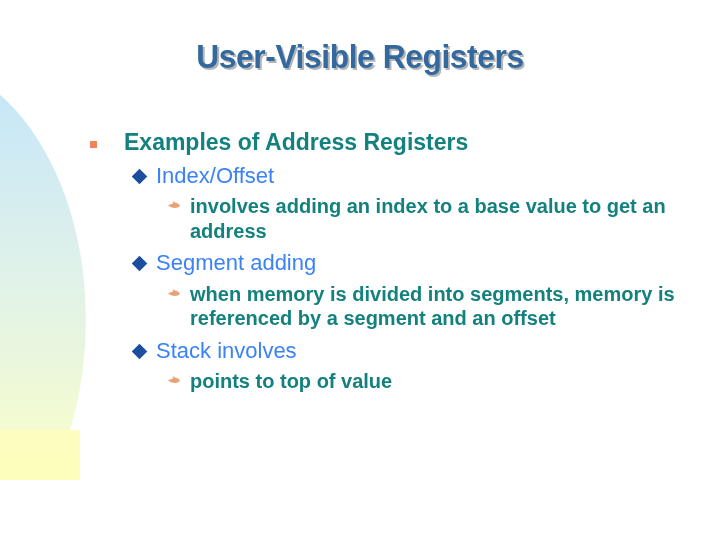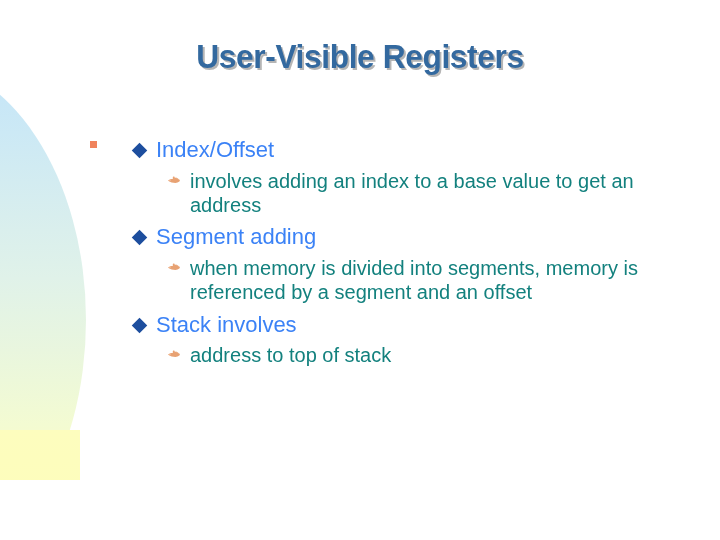--- a/index.html
+++ b/index.html
@@ -134,21 +134,21 @@
   }
 
   
   .lvl3 {
     position: relative;
     margin-left: 168px;
     margin-top: 6px;
     margin-bottom: 2px;
     padding-left: 22px;
     font-size: 20px;
-    font-weight: normal;
+    font-weight: bold;
     color: #13817e;
     line-height: 1.22;
     max-width: 520px;
   }
   .lvl3 .mark-hand {
     position: absolute;
     left: -1px;
     top: 3px;
     width: 16px;
     height: 16px;
@@ -167,20 +167,21 @@
 
   <div class="deco-shape"></div>
   <div class="deco-shape-lower"></div>
 
   <div class="slide-title">User-Visible Registers</div>
 
   <div class="body-content">
 
     <div class="lvl1 bullet-row">
       <span class="mark-square"></span>
+      <span class="txt">Examples of Address Registers</span>
     </div>
 
     <div class="lvl2 bullet-row">
       <span class="mark-diamond"></span>
       <span class="txt">Index/Offset</span>
     </div>
     <div class="lvl3 bullet-row">
       <span class="mark-hand">
         <svg width="16" height="16" viewBox="0 0 16 16" aria-hidden="true">
           <path d="M1.2 8.4 C2.6 7.4 4.2 7.0 5.8 7.0 L5.8 5.6 C5.8 5.0 6.3 4.6 6.9 4.6 C7.4 4.6 7.8 5.0 7.8 5.5
@@ -220,20 +221,20 @@
       <span class="mark-hand">
         <svg width="16" height="16" viewBox="0 0 16 16" aria-hidden="true">
           <path d="M1.2 8.4 C2.6 7.4 4.2 7.0 5.8 7.0 L5.8 5.6 C5.8 5.0 6.3 4.6 6.9 4.6 C7.4 4.6 7.8 5.0 7.8 5.5
                    L7.8 6.2 C8.1 5.7 8.6 5.5 9.1 5.6 C9.6 5.7 9.9 6.1 9.9 6.5
                    C10.3 6.2 10.9 6.3 11.2 6.7 C11.4 6.9 11.5 7.1 11.5 7.4
                    C12.0 7.3 12.5 7.5 12.7 7.9 C13.0 8.5 12.8 9.2 12.3 9.6
                    C11.3 10.5 9.9 11.0 8.4 11.0 C6.0 11.0 3.3 10.2 1.2 8.8 Z" fill="#e8a273"></path>
           <path d="M1.0 8.2 C1.9 7.9 3.0 7.7 4.0 7.7 L4.0 9.3 C3.0 9.2 1.9 8.8 1.0 8.2 Z" fill="#f0b68f"></path>
         </svg>
       </span>
-      <span class="txt">address to top of stack</span>
+      <span class="txt">points to top of value</span>
     </div>
 
   </div>
 
   <div class="page-number">8</div>
 
 </div>
 
 </body></html>

